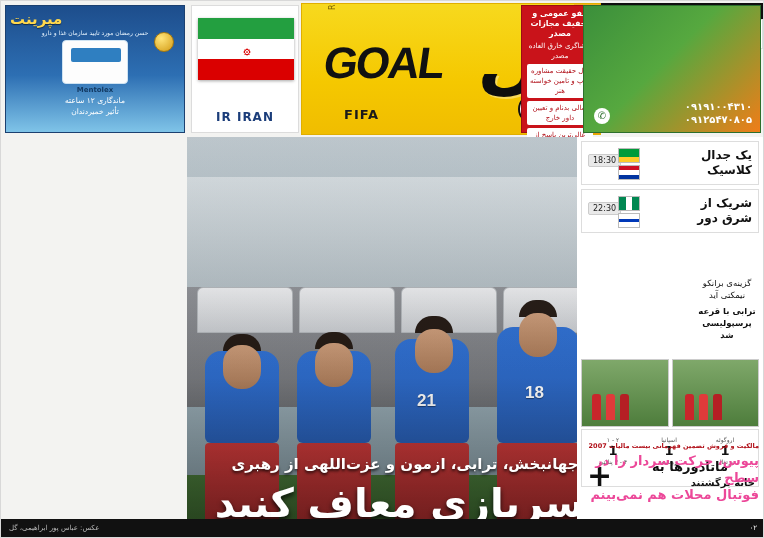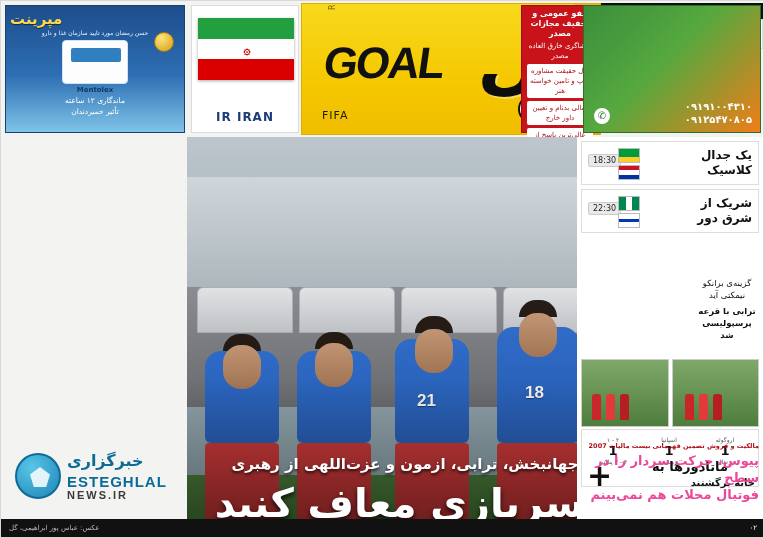--- a/index.html
+++ b/index.html
@@ -121,22 +121,22 @@
     position: absolute; right: 52px; bottom: 10px;
     width: 30px; height: 30px; border-radius: 50%;
     background: #fff; border: 2px solid #111;
   }
   .masthead .ball:before {
     content:""; position:absolute; left:8px; top:7px;
     width:12px; height:12px; background:#111;
     clip-path: polygon(50% 0,100% 38%,81% 100%,19% 100%,0 38%);
   }
   .masthead .fifa {
-    position: absolute; left: 20px; bottom: 12px;
-    font-size: 11px; font-weight: normal; color: #1a1a1a;
+    position: absolute; left: 42px; bottom: 12px;
+    font-size: 13px; font-weight: bold; color: #1a1a1a;
     letter-spacing: 1px;
   }
   .masthead .russia {
     position: absolute; left: 26px; top: 6px;
     font-size: 8px; color: #7a5f00; letter-spacing: 3px;
     transform: rotate(-90deg); transform-origin: left top;
   }
   .masthead .stripe {
     position: absolute; right: 0; top: 0; width: 26px; height: 132px;
     background: repeating-linear-gradient(180deg,#e9322e 0 10px,#fff 10px 20px);
@@ -579,25 +579,19 @@
   </div>
 
   <div style="position:absolute; top:276px; left:690px; width:72px; direction:rtl; text-align:center; font-size:8.5px; color:#111; line-height:12px;">
     <div>گزینه‌ی برانکو</div>
     <div>نیمکتی آید</div>
     <div style="font-weight:bold; margin-top:4px;">ترابی با‌ قرعه</div>
     <div style="font-weight:bold;">پرسپولیسی</div>
     <div style="font-weight:bold;">شد</div>
   </div>
 
-  <div class="watermark">
-    <div class="wm-ball"></div>
-    <div class="wm-fa">خبرگزاری</div>
-    <div class="wm-en">ESTEGHLAL</div>
-    <div class="wm-en2">NEWS.IR</div>
-  </div>
 
   <div class="bottom-bar">
     <span class="right">۰۲</span>
     <span class="left">عکس: عباس پور ابراهیمی، گل</span>
   </div>
 
 </div>
 
 </body></html>

